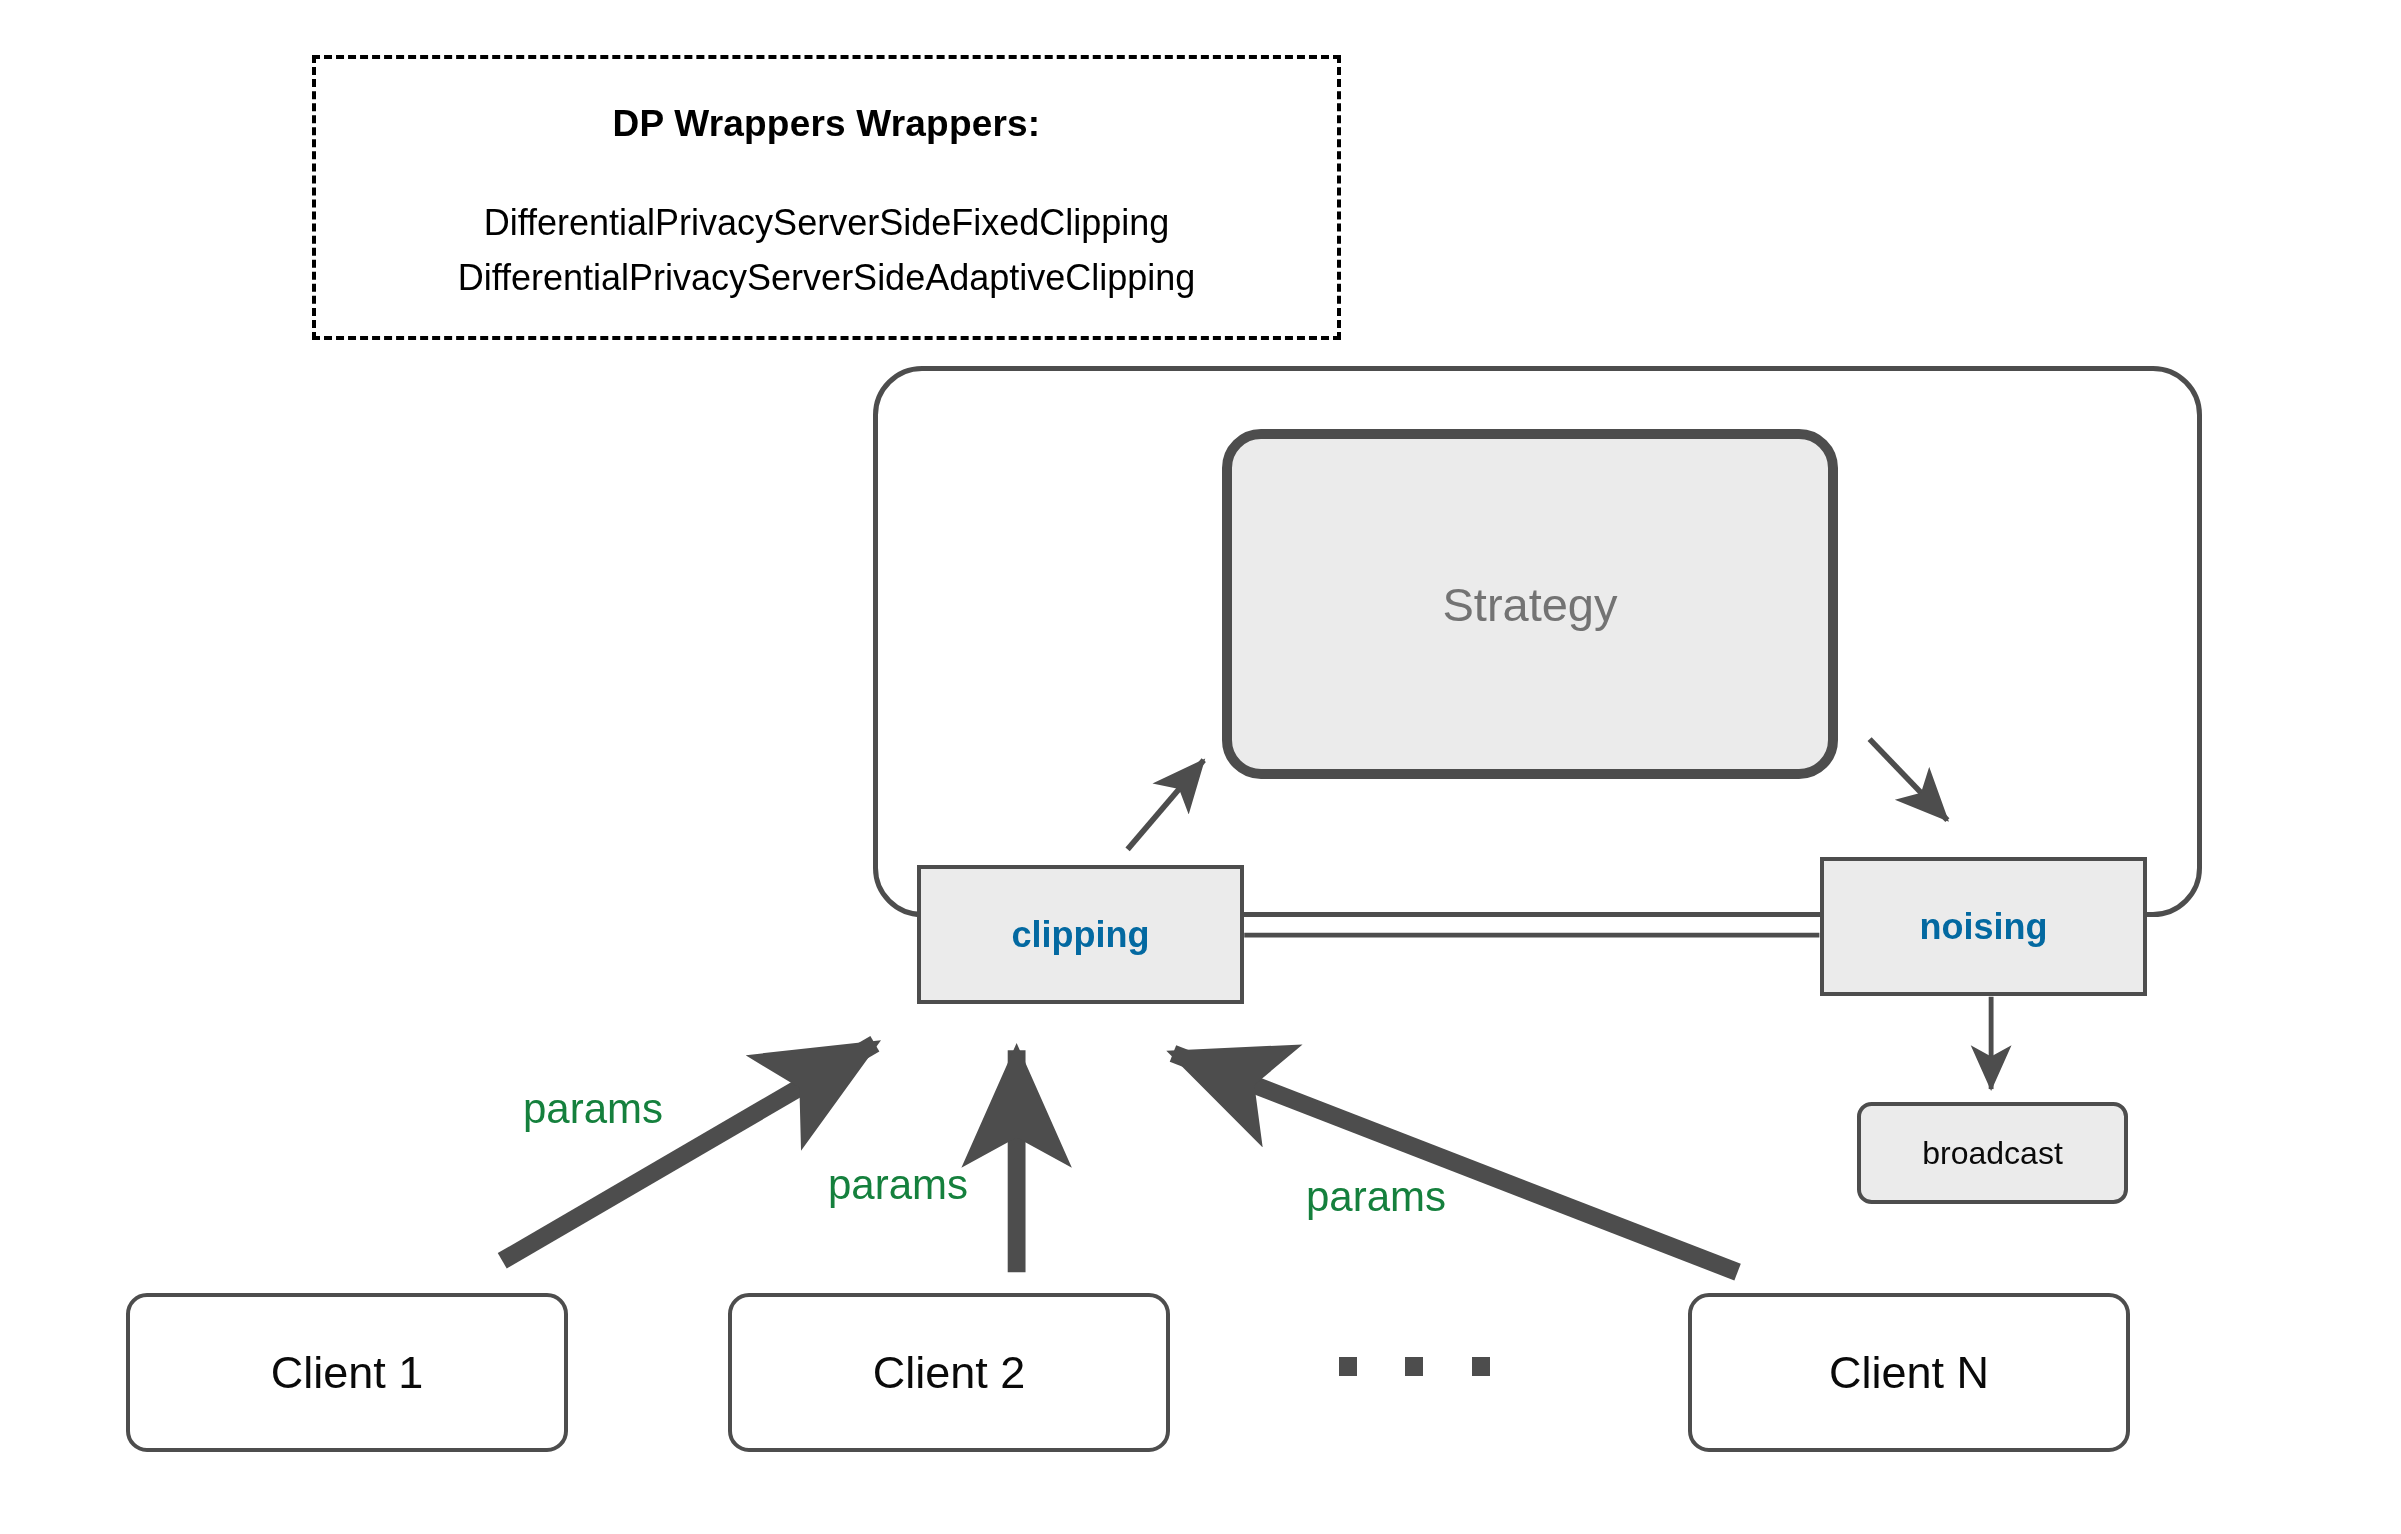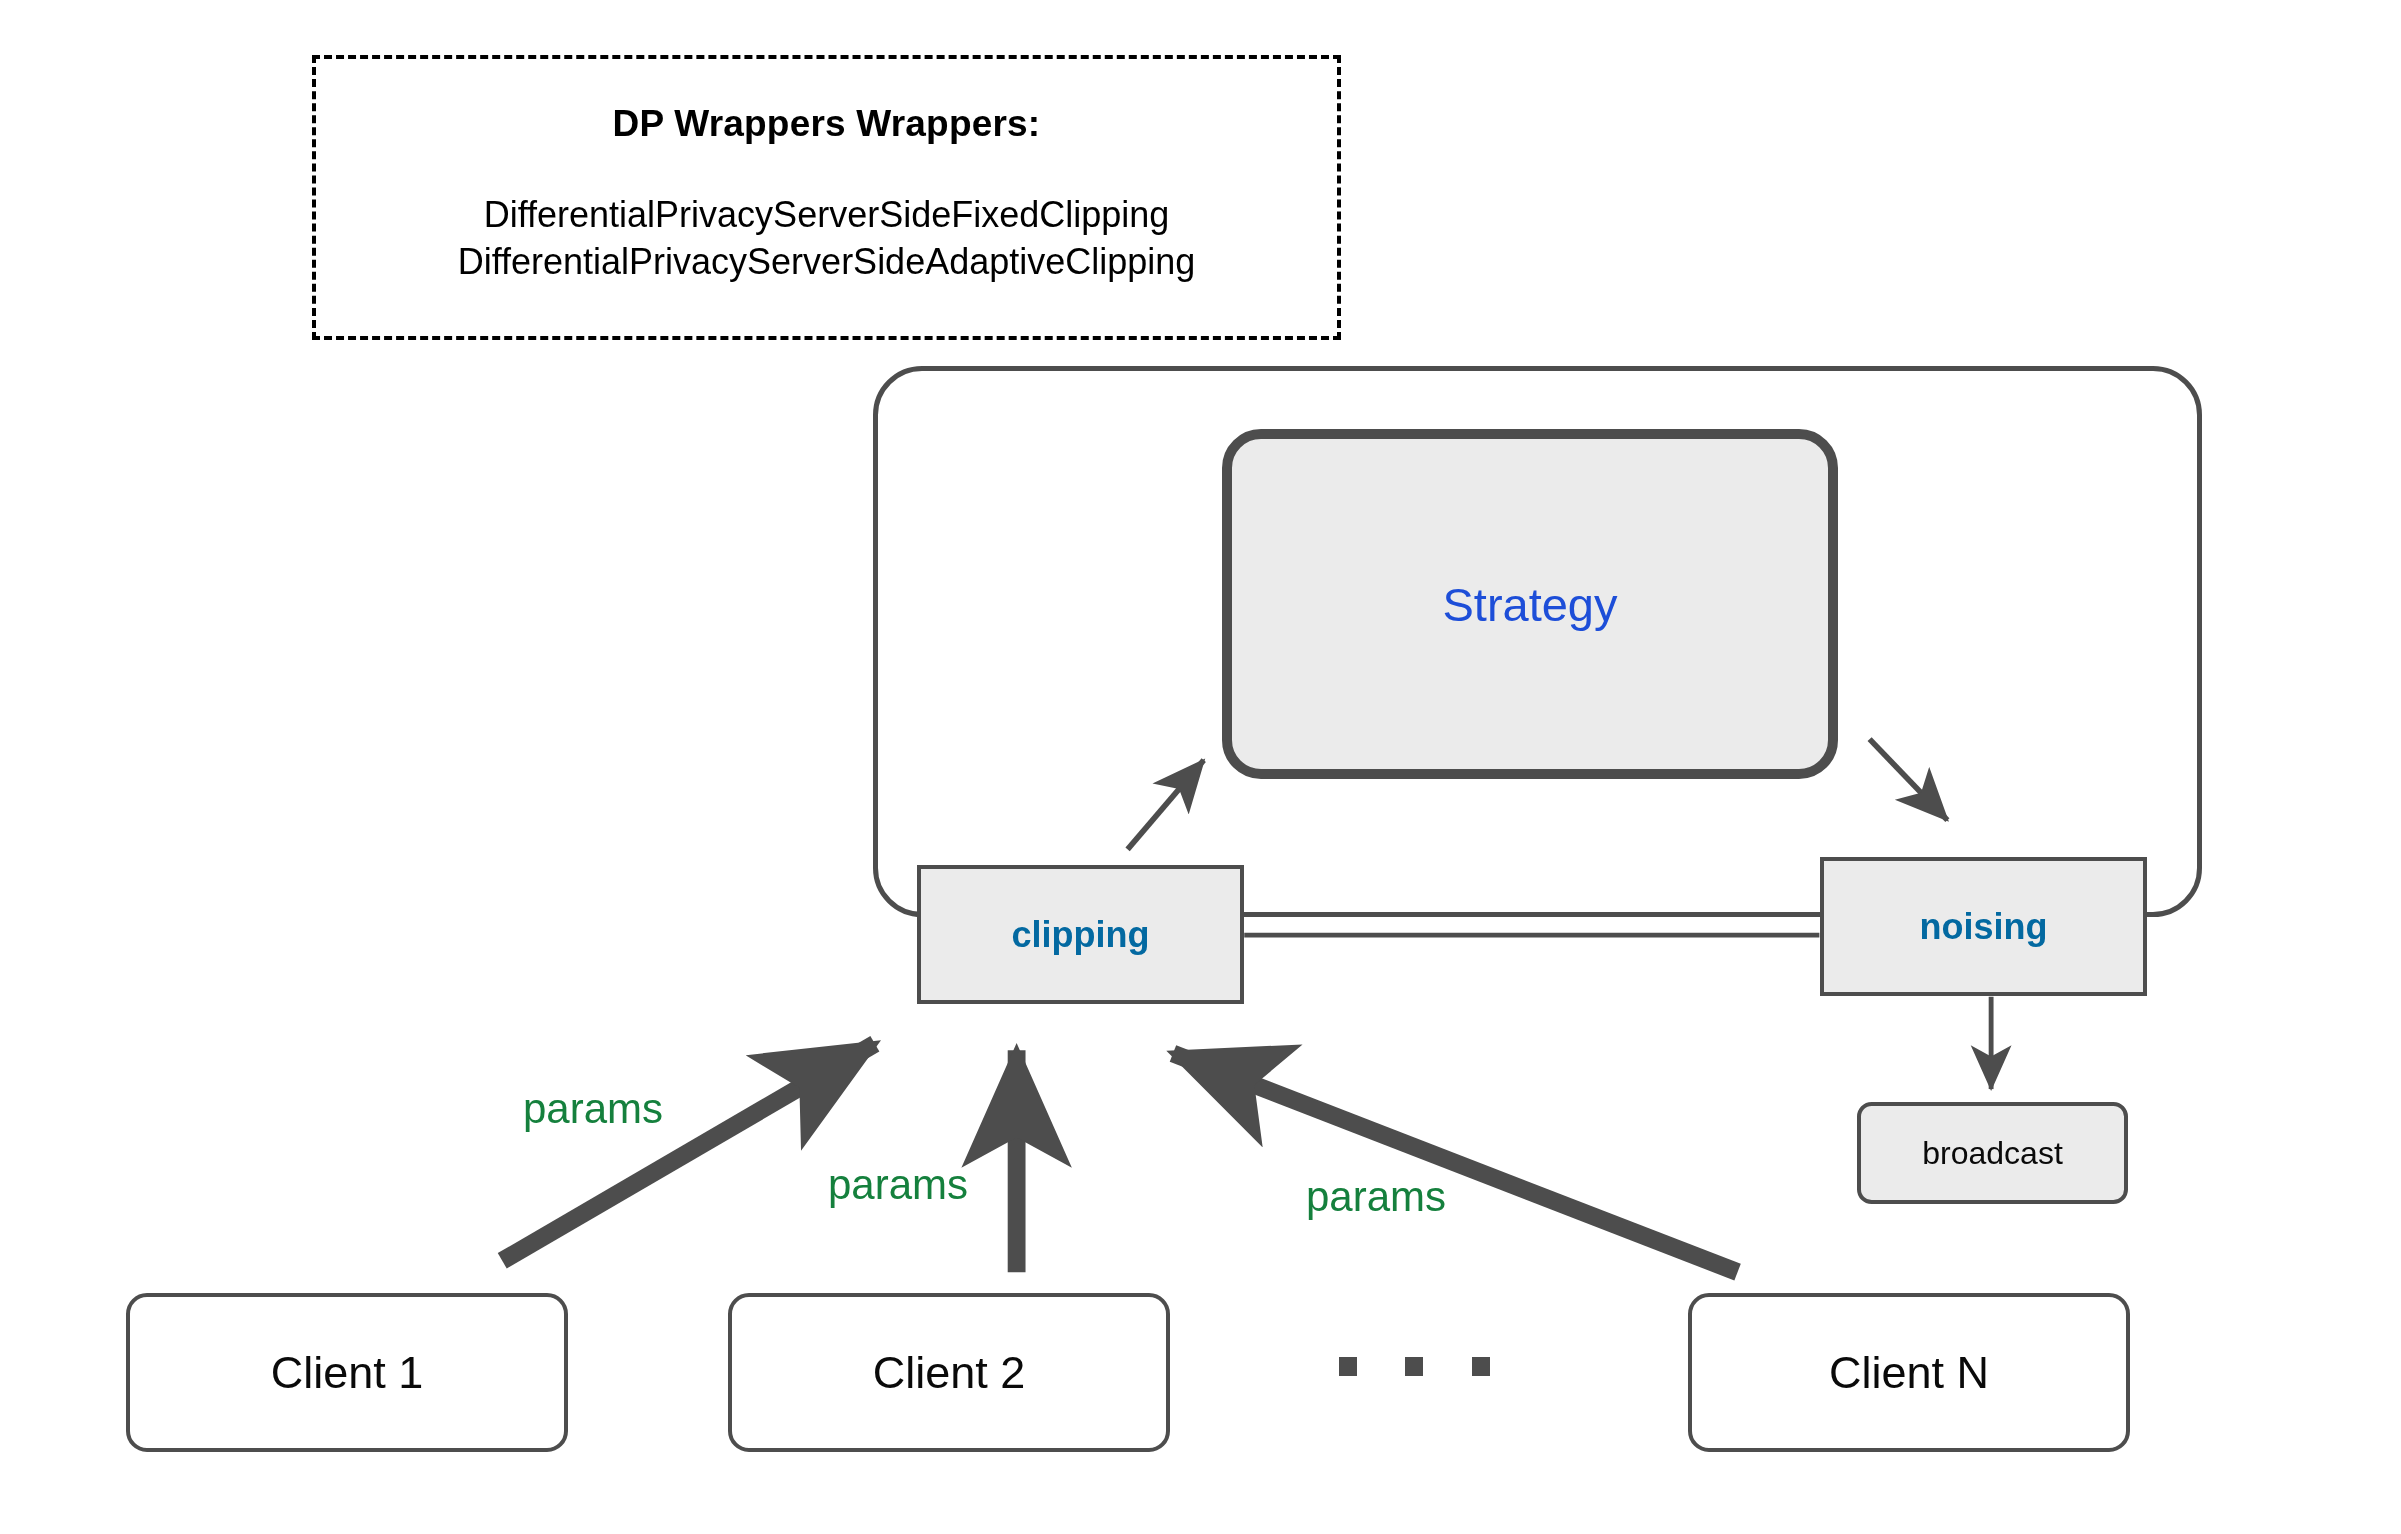--- a/index.html
+++ b/index.html
@@ -53,20 +53,21 @@
     margin-top: 49px;
     display: flex;
     flex-direction: column;
     align-items: center;
     gap: 4.9px;
   }
   .dashed-line {
     font-size: 36px;
     color: #000000;
     line-height: 1.18;
+    margin-top: 8px;
   }
 
   
   .server-container {
     position: absolute;
     left: 873px;
     top: 366px;
     width: 1329px;
     height: 551px;
     border: 5.7px solid #4d4d4d;
@@ -85,21 +86,21 @@
     background: #ebebeb;
     border: 10.5px solid #4d4d4d;
     border-radius: 39px;
     box-sizing: border-box;
     display: flex;
     align-items: center;
     justify-content: center;
   }
   .strategy-label {
     font-size: 47px;
-    color: #1d4ed8;
+    color: #737373;
   }
 
   
   .proc-box {
     position: absolute;
     background: #ebebeb;
     border: 4.9px solid #4d4d4d;
     box-sizing: border-box;
     display: flex;
     align-items: center;

